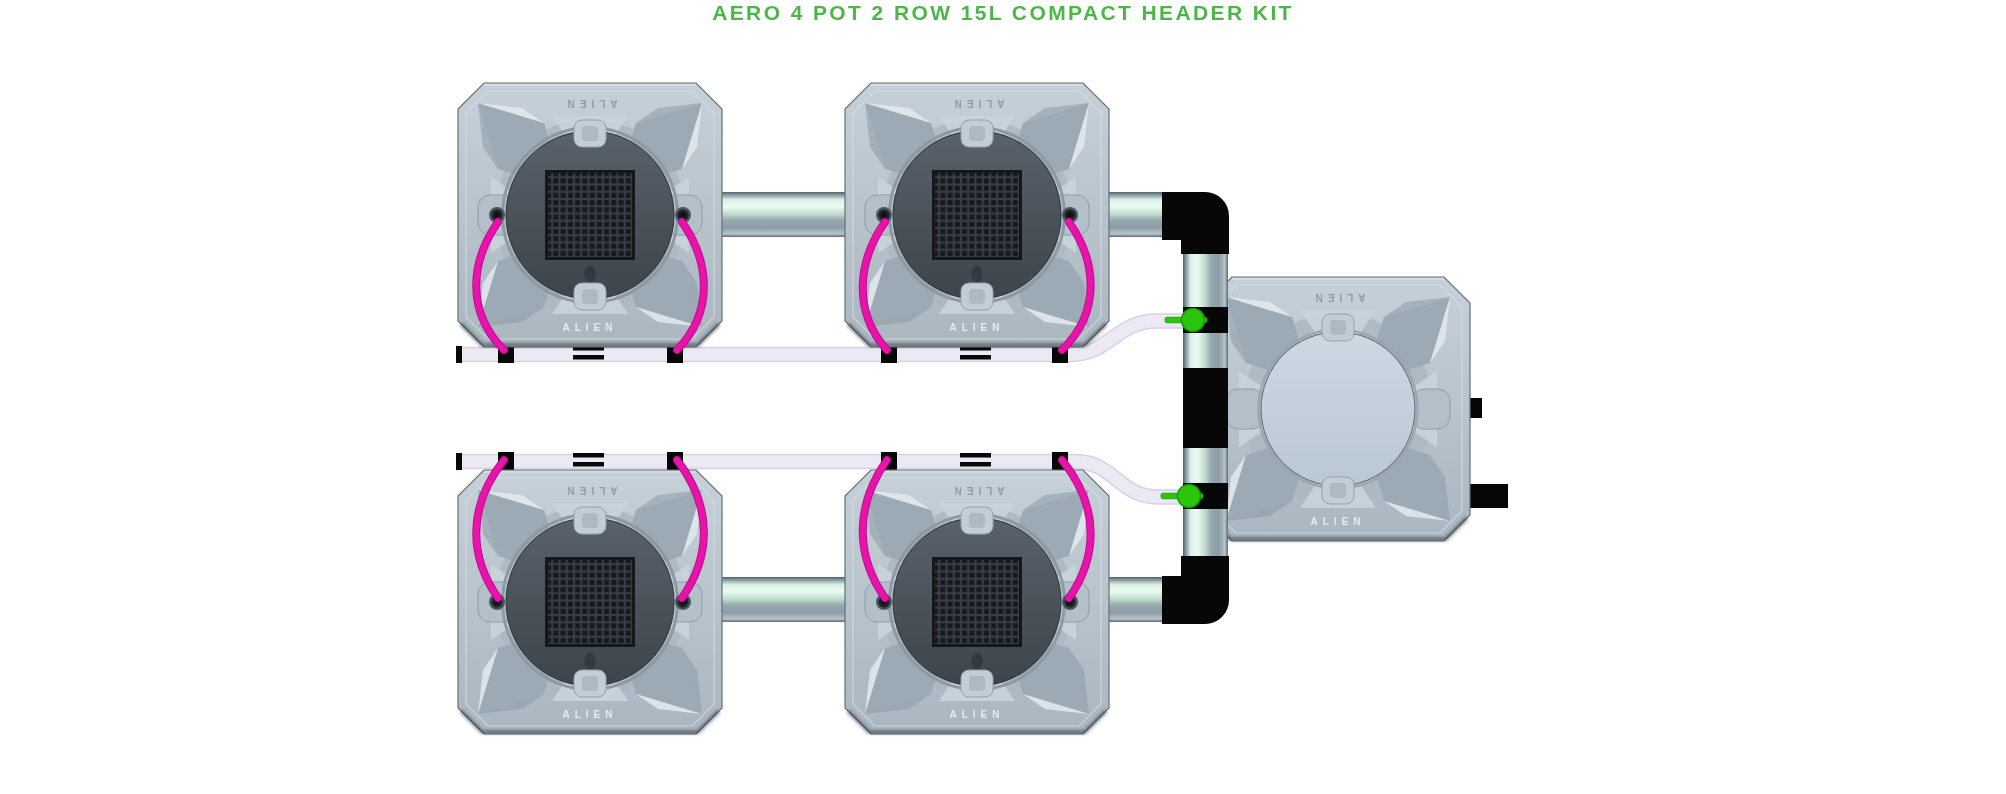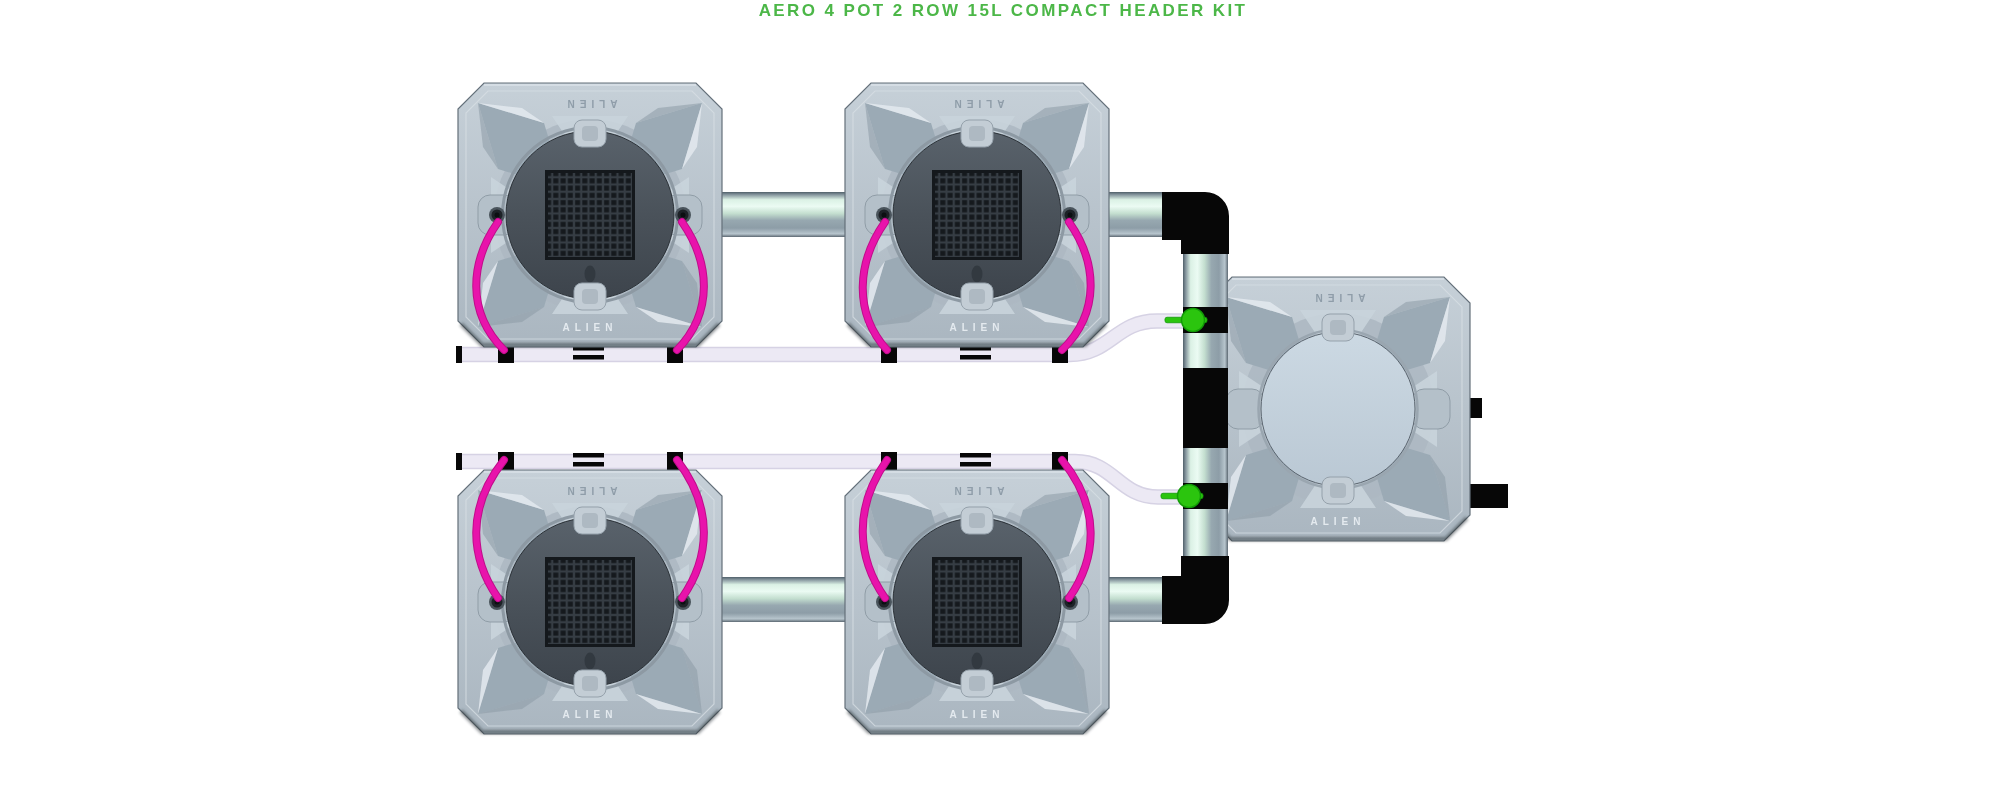--- a/index.html
+++ b/index.html
@@ -1,19 +1,19 @@
 <!DOCTYPE html>
 <html><head>
 <meta charset="utf-8">
 <style>
   html,body{margin:0;padding:0;background:#ffffff;}
   .stage{position:relative;width:2006px;height:794px;background:#fff;overflow:hidden;
          font-family:"Liberation Sans",sans-serif;}
   .title{position:absolute;top:1px;left:0;width:100%;text-align:center;
-         font-size:17px;font-weight:800;letter-spacing:2.4px;white-space:nowrap;}
+         font-size:21px;font-weight:800;letter-spacing:2.4px;white-space:nowrap;}
   svg{position:absolute;left:0;top:0;}
   text{font-family:"Liberation Sans",sans-serif;}
 </style>
 </head>
 <body>
 
 <div class="stage">
   <div class="title" style="color: rgb(76, 183, 72);">AERO 4 POT 2 ROW 15L COMPACT HEADER KIT</div>
   <svg id="diagram" width="2006" height="794" viewBox="0 0 2006 794">
       <defs>

